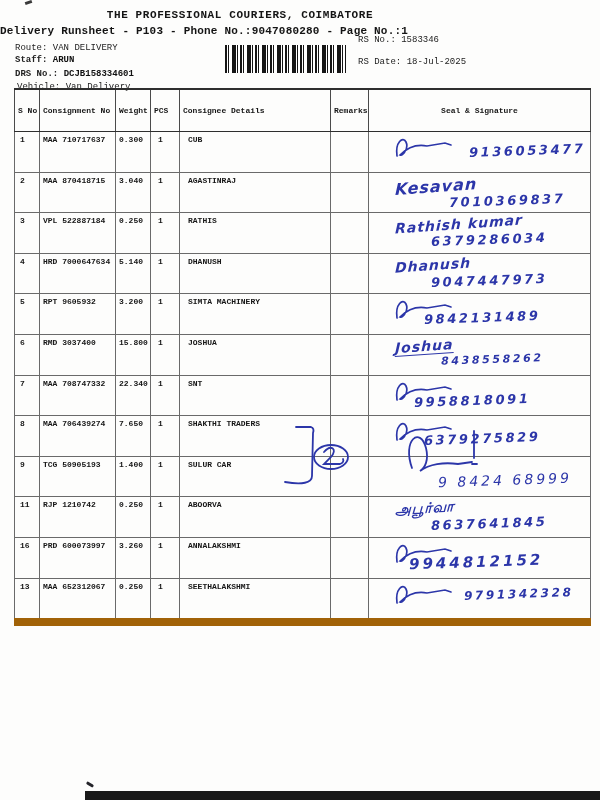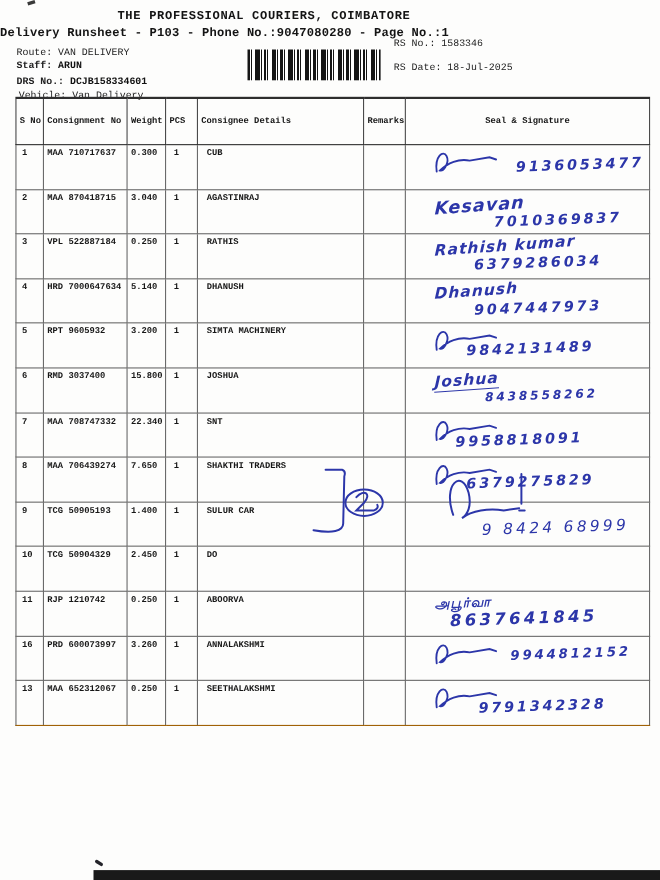--- a/index.html
+++ b/index.html
@@ -34,21 +34,21 @@
     border-collapse:collapse;table-layout:fixed;}
   .runsheet th{
     border:1px solid #4a4a4a;border-top:2px solid #2e2e2e;border-bottom:1.6px solid #2e2e2e;
     font-size:8px;font-weight:bold;color:#161616;text-align:left;
     padding:16px 3px;height:9px;white-space:nowrap;overflow:hidden;}
   .runsheet th.c{text-align:center;margin-left:40px;}
   .runsheet td{
     border:1px solid #6a6a6a;vertical-align:top;
     font-size:8px;font-weight:bold;color:#161616;
     padding:3px 3px 0 3px;height:36.6px;white-space:nowrap;overflow:visible;}
-  .runsheet tr:last-child td{border-bottom:1px solid #a16207;}
+  .runsheet tr:last-child td{border-bottom:8px solid #a16207;}
   td.cell-sno{padding-left:5px;}
   td.cell-pcs{padding-left:7px;}
   td.cell-consignee{padding-left:8px;}
   td.cell-sig{position:relative;padding:0;}
   .sig-name{position:absolute;left:26px;top:3px;
     font-family:"DejaVu Sans",sans-serif;font-style:italic;font-size:14px;
     color:#2c36a9;transform:rotate(-4deg) skewX(-6deg);letter-spacing:1px;white-space:nowrap;z-index:3;}
   .sig-phone{position:absolute;left:62px;top:19px;
     font-family:"DejaVu Sans",sans-serif;font-style:italic;font-size:13px;
     color:#2c36a9;letter-spacing:2.6px;transform:rotate(-2deg);white-space:nowrap;z-index:3;}
@@ -238,29 +238,20 @@
       <tr>
         <td class="cell-sno">9</td>
         <td class="cell-consignment-no">TCG 50905193</td>
         <td class="cell-weight">1.400</td>
         <td class="cell-pcs">1</td>
         <td class="cell-consignee">SULUR CAR</td>
         <td class="cell-remarks"></td>
         <td class="cell-sig"></td>
       </tr>
       <tr>
-        <td class="cell-sno">10</td>
-        <td class="cell-consignment-no">TCG 50904329</td>
-        <td class="cell-weight">2.450</td>
-        <td class="cell-pcs">1</td>
-        <td class="cell-consignee">DO</td>
-        <td class="cell-remarks"></td>
-        <td class="cell-sig"></td>
-      </tr>
-      <tr>
         <td class="cell-sno">11</td>
         <td class="cell-consignment-no">RJP 1210742</td>
         <td class="cell-weight">0.250</td>
         <td class="cell-pcs">1</td>
         <td class="cell-consignee">ABOORVA</td>
         <td class="cell-remarks"></td>
         <td class="cell-sig">
           <div class="sig-name">அபூர்வா</div>
           <div class="sig-phone">8637641845</div>
         </td>

